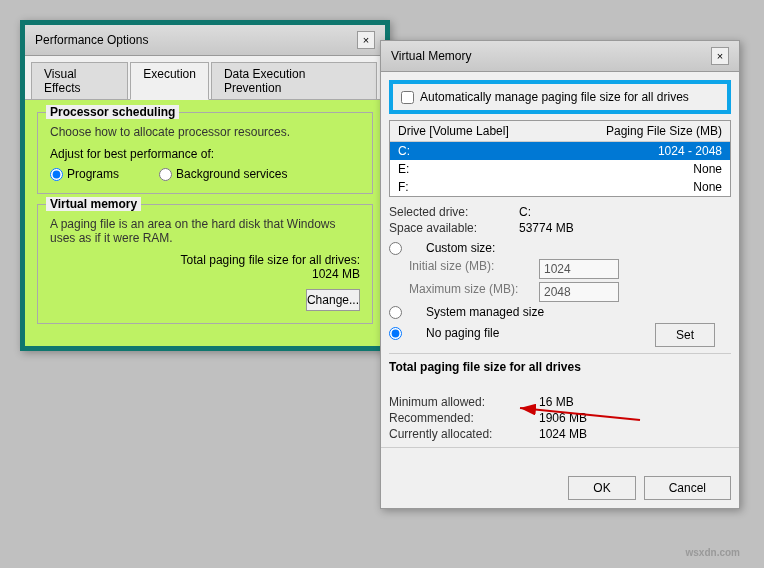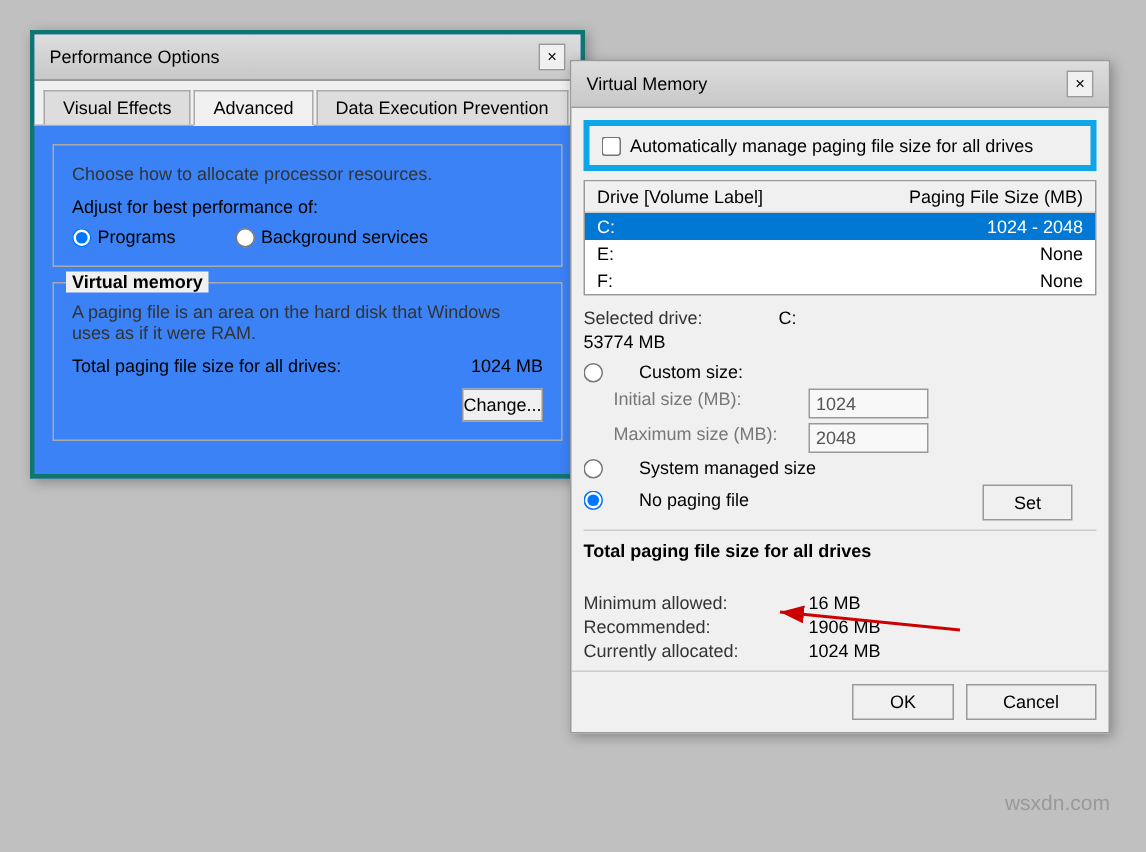--- a/index.html
+++ b/index.html
@@ -1,20 +1,20 @@
 <!DOCTYPE html>
 <html><head>
   <meta charset="utf-8">
   <style>
     * { box-sizing: border-box; margin: 0; padding: 0; font-family: 'Segoe UI', Tahoma, sans-serif; font-size: 12px; }
     body { background: #c0c0c0; display: flex; align-items: flex-start; justify-content: flex-start; padding: 20px; }
 
     .window {
-      background: #3b82f6;
-      border: 3px solid #0f766e;
+      background: #bef264;
+      border: 5px solid #0f766e;
       box-shadow: 2px 2px 8px rgba(0,0,0,0.3);
       position: relative;
     }
 
     .title-bar {
       background: linear-gradient(to bottom, #ddd, #c8c8c8);
       padding: 6px 10px;
       display: flex;
       align-items: center;
       justify-content: space-between;
@@ -104,20 +104,21 @@
       align-items: center;
       gap: 4px;
       cursor: pointer;
     }
 
     .vm-row {
       display: flex;
       justify-content: space-between;
       align-items: flex-end;
       margin-top: 4px;
+      flex-direction: column;
     }
 
     .change-btn {
       padding: 3px 0;
       background: #f0f0f0;
       border: 1px solid #999;
       cursor: pointer;
       font-size: 12px;
     }
 
@@ -263,56 +264,59 @@
       border-top: 1px solid #ccc;
       margin-top: 4px;
     }
 
     .ok-btn, .cancel-btn {
       padding: 4px 24px;
       background: #f0f0f0;
       border: 1px solid #999;
       cursor: pointer;
       font-size: 12px;
+      margin-top: 20px;
     }
 
     
     .arrow-svg {
       position: absolute;
       top: 0; left: 0;
       pointer-events: none;
       z-index: 10;
     }
 
     .watermark {
       position: absolute;
-      bottom: 17px;
+      bottom: 2px;
       right: 4px;
-      font-size: 14px;
+      font-size: 10px;
       color: #999;
+      font-weight: bold;
     }
   </style>
 </head>
 <body>
 
 <div class="container">
 
   <div class="window perf-window">
     <div class="title-bar">
       <span class="title-bar-text">Performance Options</span>
       <button class="title-bar-close">×</button>
     </div>
     <div class="tab-bar">
       <div class="tab">Visual Effects</div>
-      <div class="tab active">Advanced</div>
+      <div class="tab active">Execution</div>
       <div class="tab">Data Execution Prevention</div>
     </div>
     <div class="window-content">
 
       <div class="section-group">
+        <span class="section-label">Processor scheduling</span>
         <p class="section-desc">Choose how to allocate processor resources.</p>
         <div class="adjust-label">Adjust for best performance of:</div>
         <div class="radio-row">
           <label class="radio-option">
             <input type="radio" name="sched" checked="" style="">
             <span>Programs</span>
           </label>
           <label class="radio-option">
             <input type="radio" name="sched" style="">
             <span>Background services</span>
@@ -363,20 +367,21 @@
         <span class="drive-size">None</span>
       </div>
     </div>
 
     <div class="vm-info">
       <div class="vm-info-row">
         <span class="vm-info-label">Selected drive:</span>
         <span>C:</span>
       </div>
       <div class="vm-info-row">
+        <span class="vm-info-label">Space available:</span>
         <span>53774 MB</span>
       </div>
     </div>
 
     <div class="radio-group">
       <div class="radio-item">
         <input type="radio" name="pgtype" style="">
         <span>Custom size:</span>
       </div>
       <div class="input-row">

